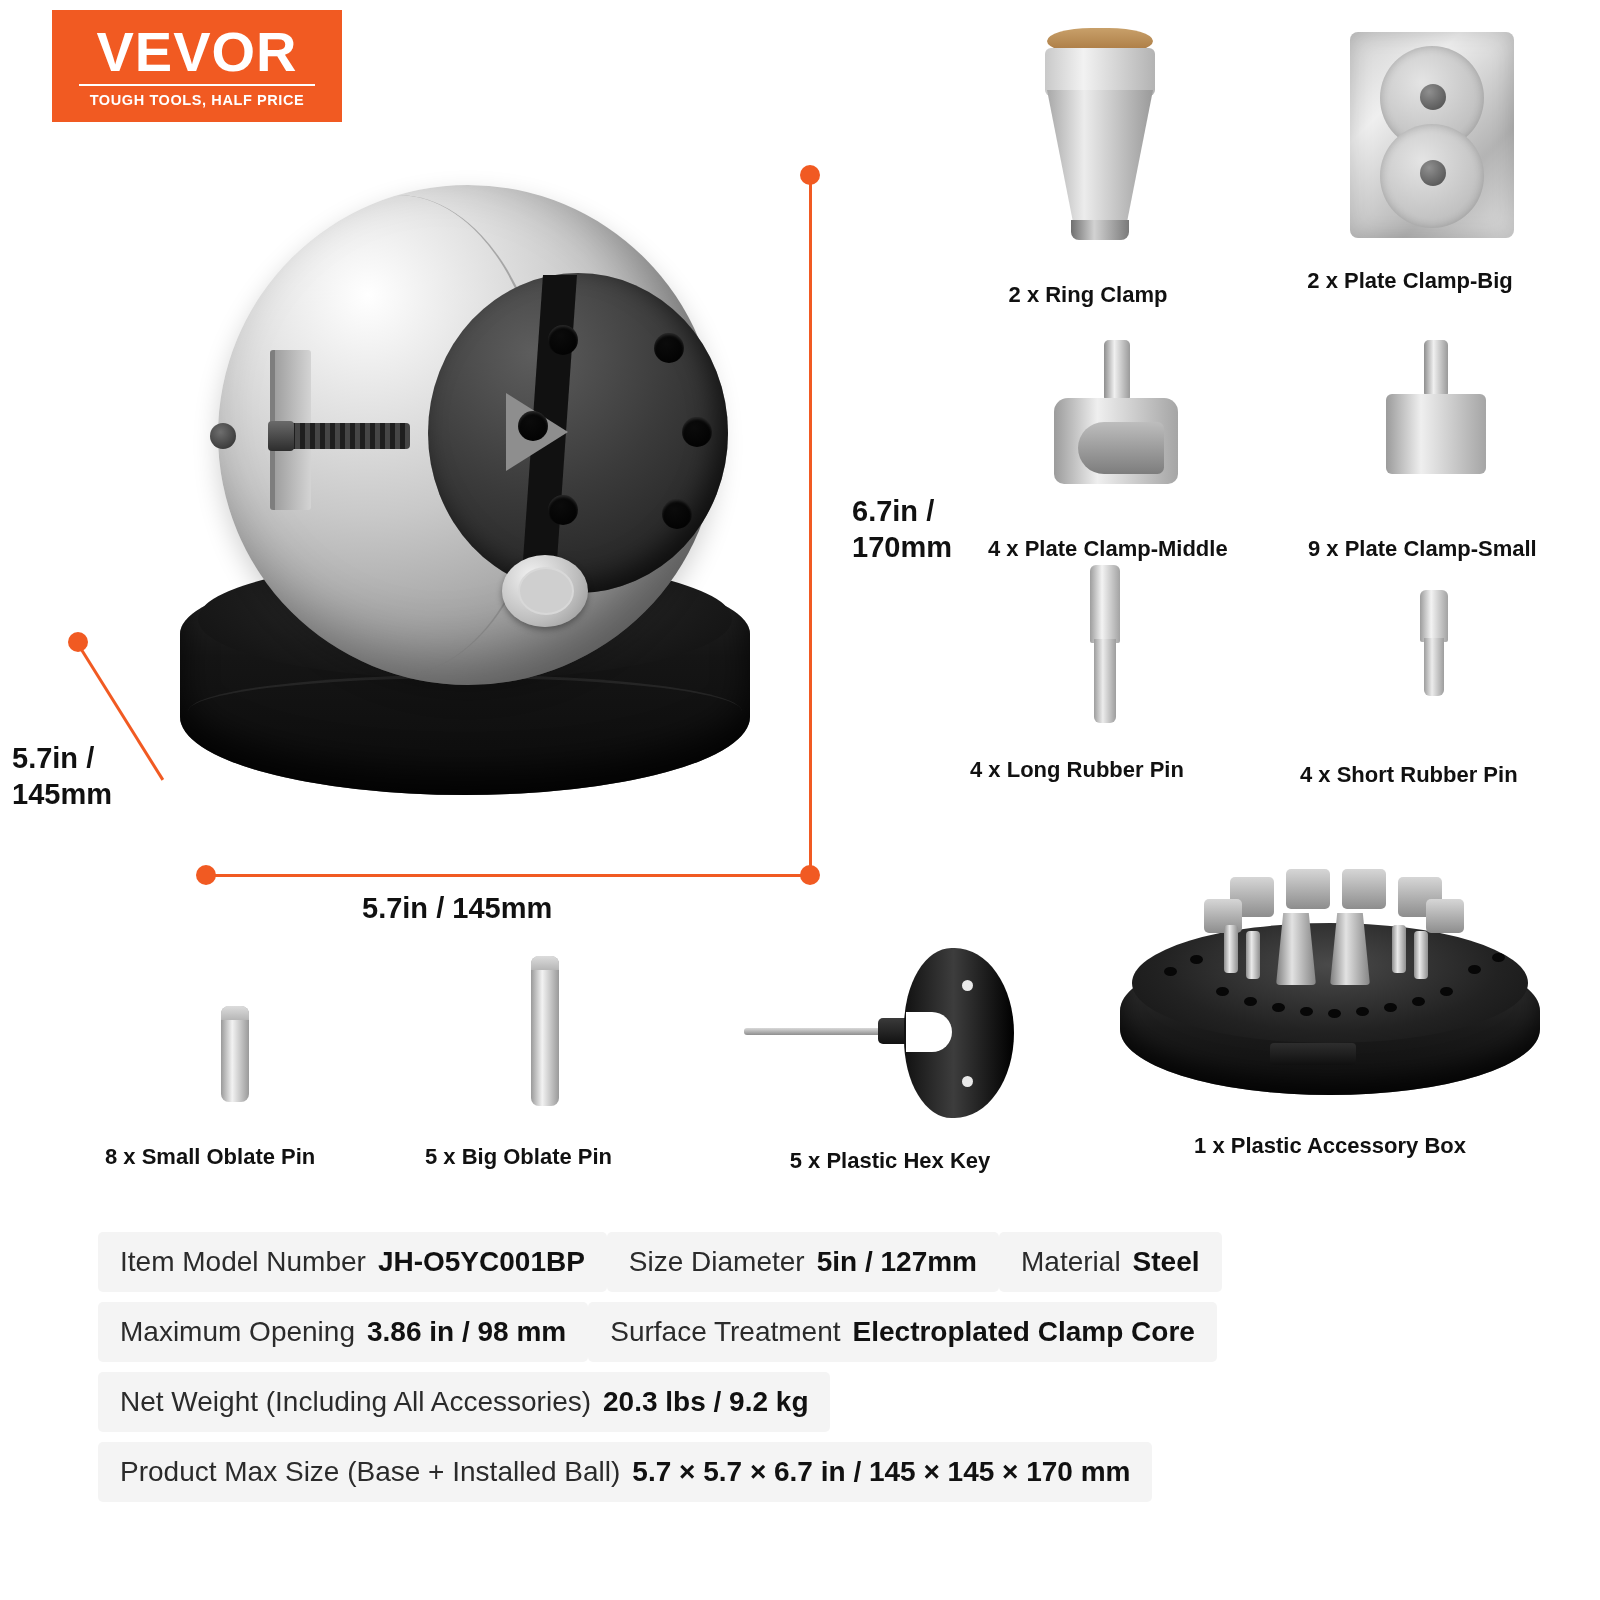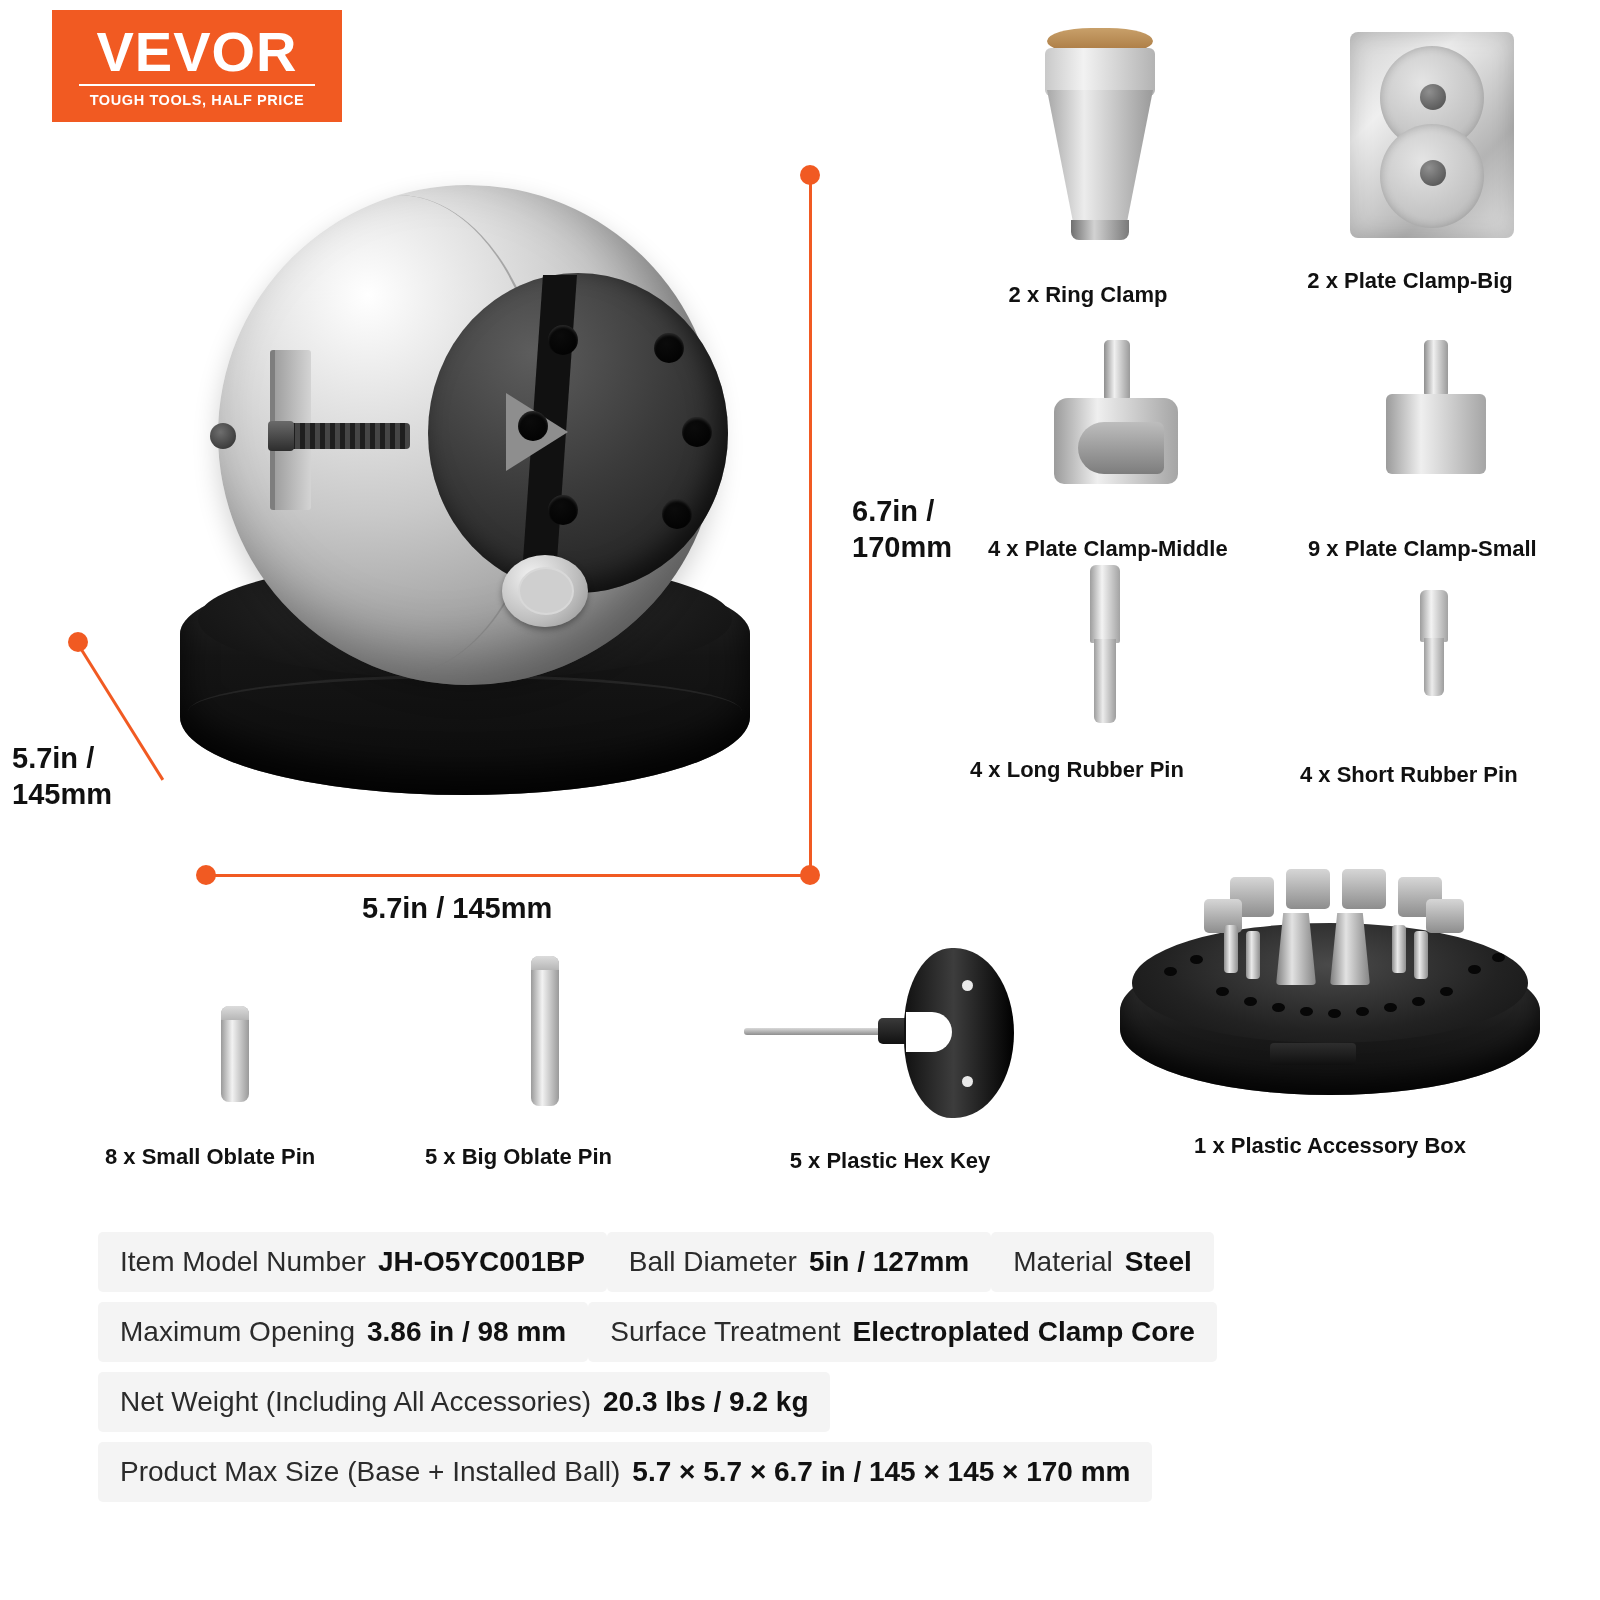--- a/index.html
+++ b/index.html
@@ -643,21 +643,21 @@
 </div>
 
 <div class="specs">
 
   <div class="spec-row">
     <div class="spec-cell">
       <span class="spec-label">Item Model Number</span>
       <span class="spec-value">JH-O5YC001BP</span>
     </div>
     <div class="spec-cell">
-      <span class="spec-label">Ball Diameter</span>
+      <span class="spec-label">Size Diameter</span>
       <span class="spec-value">5in / 127mm</span>
     </div>
     <div class="spec-cell">
       <span class="spec-label">Material</span>
       <span class="spec-value">Steel</span>
     </div>
   </div>
 
   <div class="spec-row">
     <div class="spec-cell">

